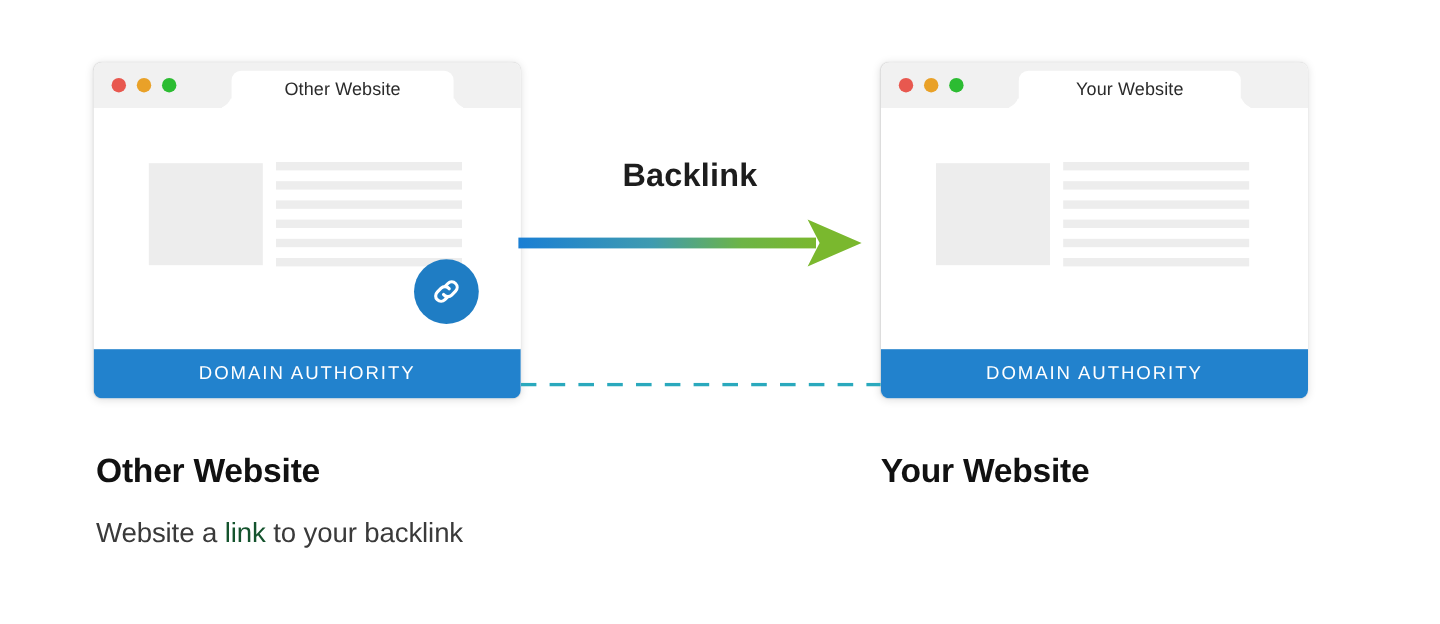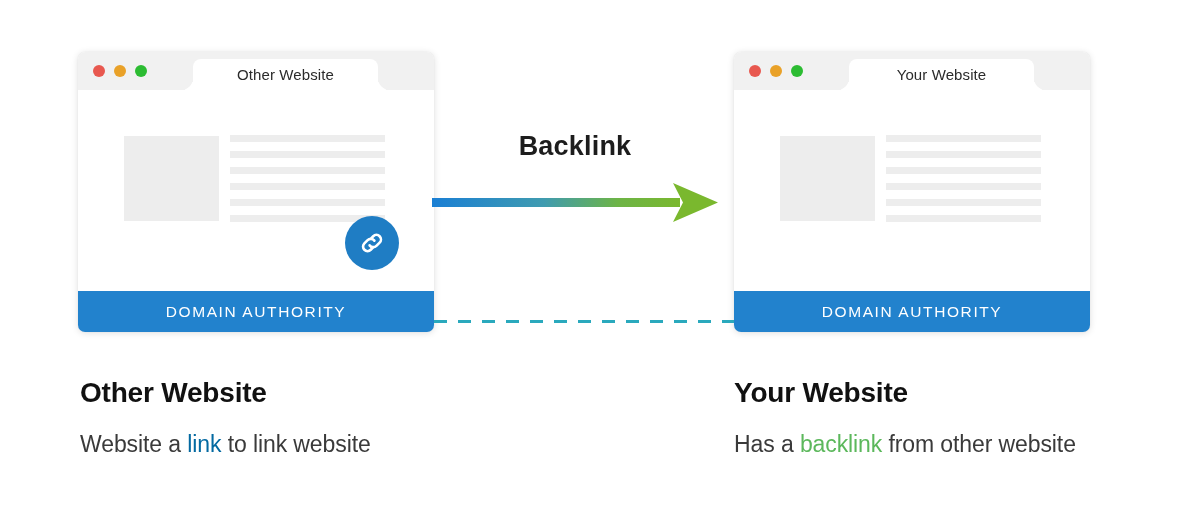--- a/index.html
+++ b/index.html
@@ -206,21 +206,21 @@
     line-height: 1.1;
   }
   .caption-sub {
     margin: 22px 0 0 0;
     font-size: 23px;
     color: #3a3a3a;
     font-weight: 400;
     line-height: 1.15;
     letter-spacing: -0.1px;
   }
-  .hl-link     { color: #0369a1; }
+  .hl-link     { color: #14532d; }
   .hl-backlink { color: #5cb85c; }
 </style>
 </head>
 <body>
 
 <div class="stage">
 
   <div class="browser left">
 
     <div class="chrome-bar">
@@ -308,21 +308,20 @@
   </div>
 
   <div class="dash-connector">
     <svg width="300" height="3" viewBox="0 0 300 3">
       <line x1="0" y1="1.5" x2="300" y2="1.5" stroke="#2aa9bd" stroke-width="3" stroke-dasharray="13 11"></line>
     </svg>
   </div>
 
   <div class="caption-block left">
     <div class="caption-title">Other Website</div>
-    <div class="caption-sub"><span>Website a </span><span class="hl-link">link</span><span> to link website</span></div>
+    <div class="caption-sub"><span>Website a </span><span class="hl-link">link</span><span> to your backlink</span></div>
   </div>
 
   <div class="caption-block right">
     <div class="caption-title">Your Website</div>
-    <div class="caption-sub"><span>Has a </span><span class="hl-backlink">backlink</span><span> from other website</span></div>
   </div>
 
 </div>
 
 </body></html>

